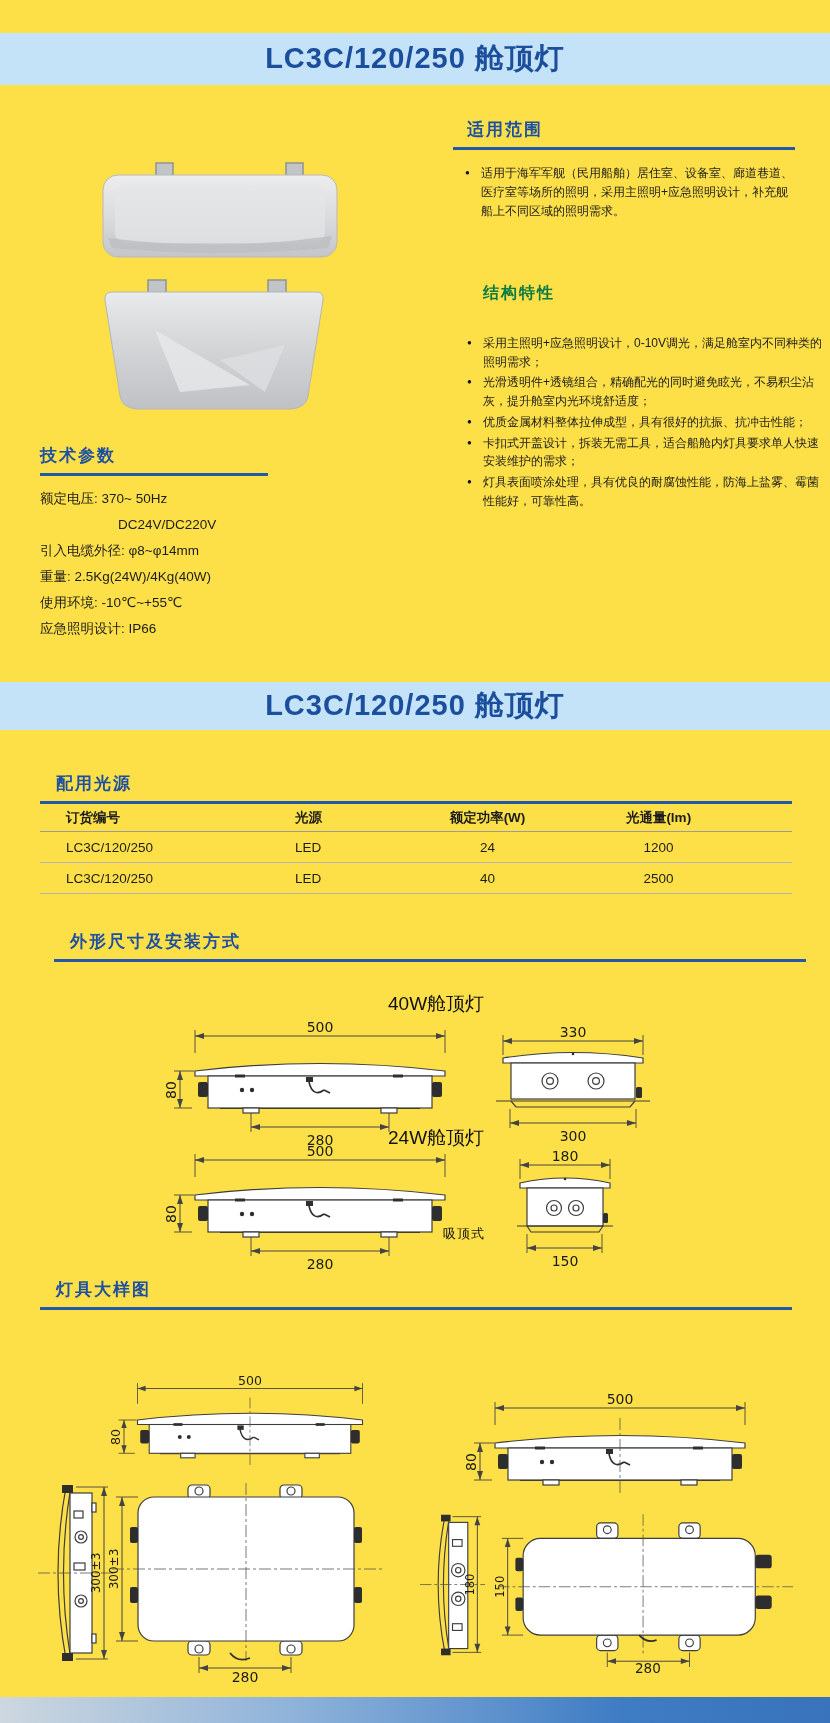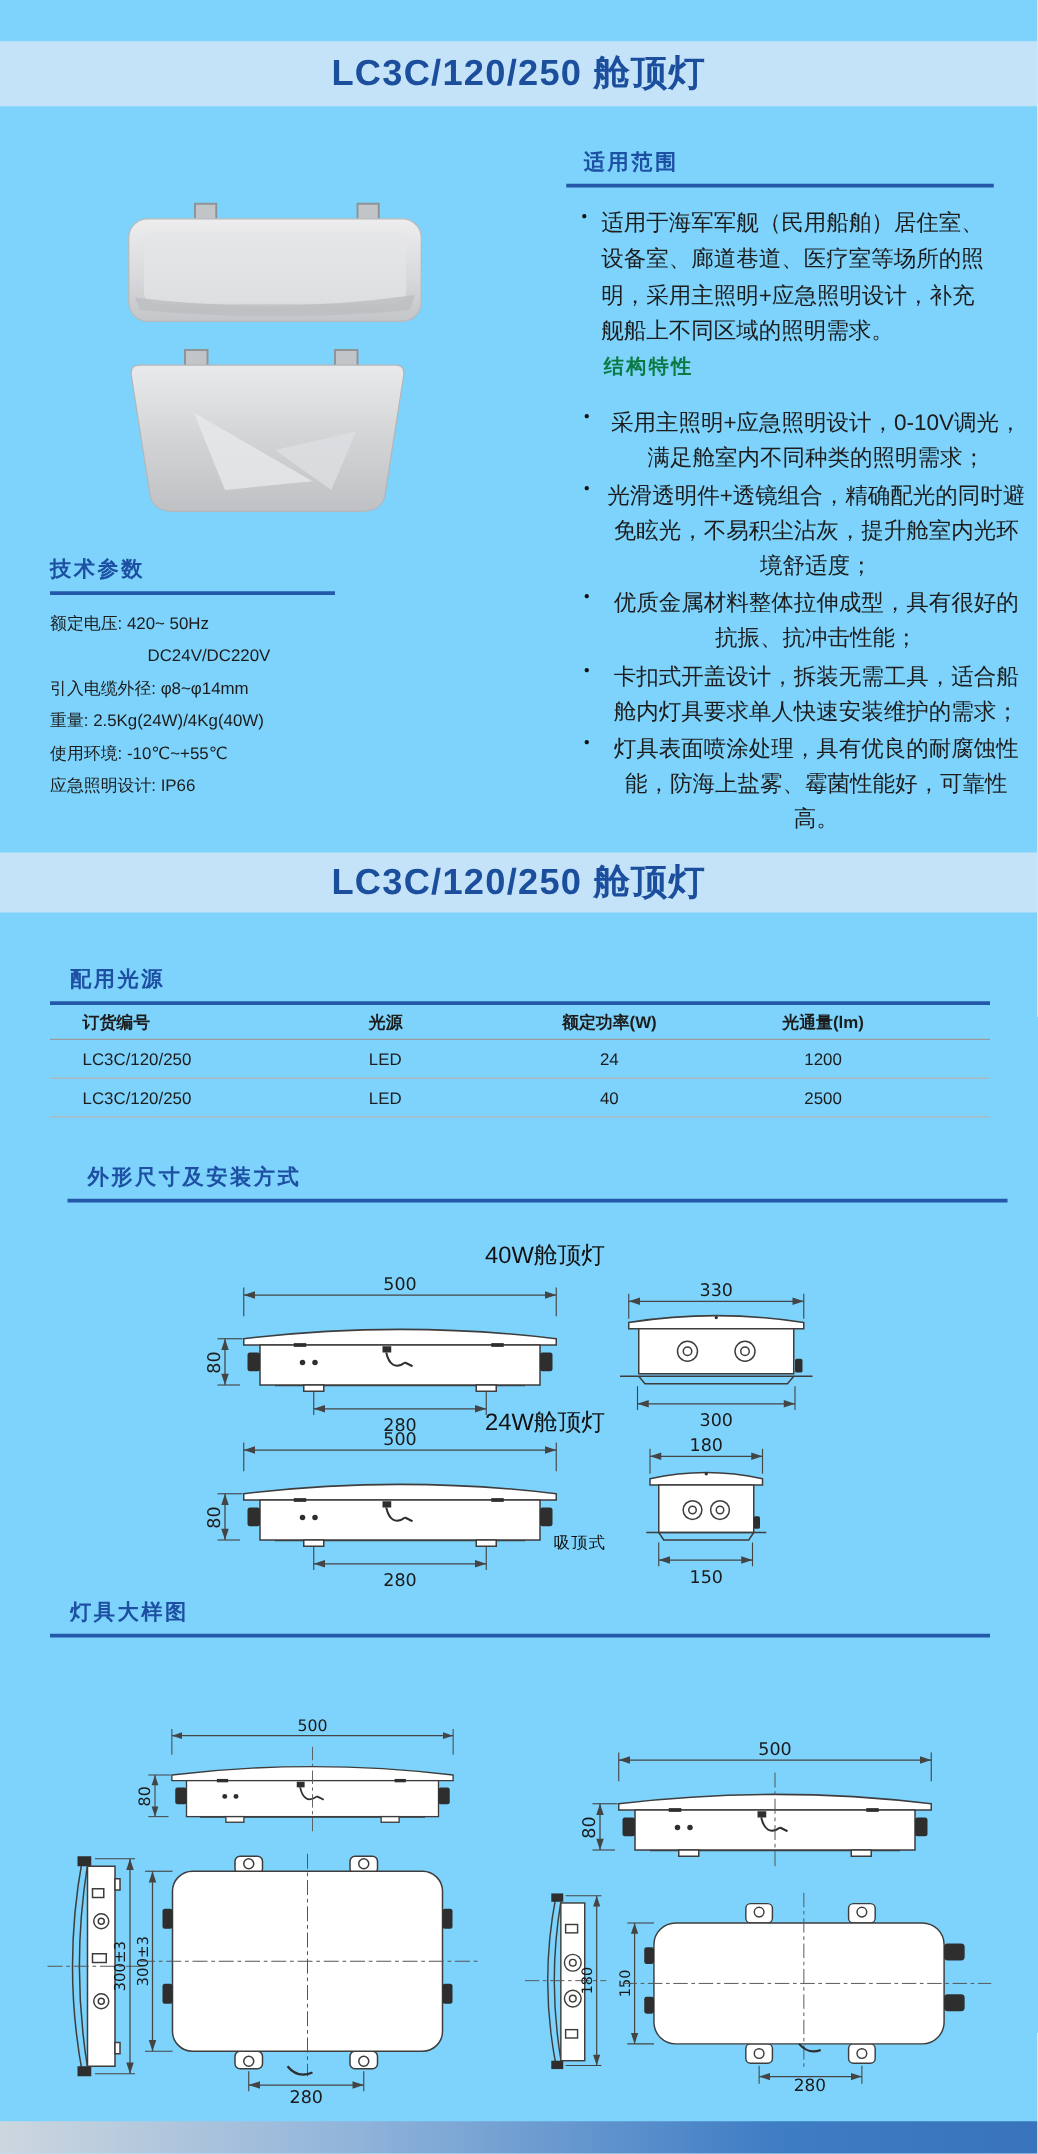--- a/index.html
+++ b/index.html
@@ -1,33 +1,33 @@
 <!DOCTYPE html>
 <html><head>
 <meta charset="utf-8">
 <style>
   html,body{margin:0;padding:0;background:#fff;}
-  .page{position:relative;width:830px;height:1723px;background:#7dd3fc;overflow:hidden;
+  .page{position:relative;width:830px;height:1723px;background:#fde047;overflow:hidden;
         font-family:"Liberation Sans","DejaVu Sans",sans-serif;color:#1c1c1c;}
   
   .banner{position:absolute;left:0;width:830px;background:#c5e3f8;display:flex;align-items:center;justify-content:center;}
   .b1{top:33px;height:52px;}
   .b2{top:682px;height:48px;}
   .banner span{font-size:29px;font-weight:bold;color:#1b4e9c;letter-spacing:1px;}
   
   .hd{font-size:17px;font-weight:bold;color:#1d50a2;letter-spacing:2px;}
   .rule{height:3px;background:#2458a8;margin-top:6px;}
   
   #app-sec{position:absolute;left:453px;top:118px;width:342px;}
   #app-sec .hd{padding-left:14px;}
   .blts{margin:14px 0 0 0;padding:0 0 0 28px;list-style:none;}
-  .blts li{position:relative;font-size:18px;line-height:1.6;margin-bottom:8px;}
+  .blts li{position:relative;font-size:12px;line-height:1.6;margin-bottom:8px;}
   .blts li::before{content:"●";position:absolute;left:-16px;top:3px;font-size:8px;color:#111;}
   #feat-head{position:absolute;left:483px;top:283px;font-size:16px;font-weight:bold;color:#0a7a42;letter-spacing:2px;}
-  #feat-list{position:absolute;left:455px;top:310px;width:340px;text-align:center;}
+  #feat-list{position:absolute;left:455px;top:320px;width:340px;}
   #feat-list li{margin-bottom:2px;line-height:1.56;}
   
   #tech-sec{position:absolute;left:40px;top:444px;width:300px;}
   #tech-sec .rule{width:228px;}
   .tech-lines{margin-top:10px;font-size:13.5px;line-height:26px;}
   .tech-lines .indent{padding-left:78px;}
   
   #src-sec{position:absolute;left:40px;top:772px;width:752px;}
   #src-sec .hd{padding-left:16px;}
   .tbl{width:752px;font-size:13.5px;}
@@ -137,21 +137,21 @@
     <li>光滑透明件+透镜组合，精确配光的同时避免眩光，不易积尘沾灰，提升舱室内光环境舒适度；</li>
     <li>优质金属材料整体拉伸成型，具有很好的抗振、抗冲击性能；</li>
     <li>卡扣式开盖设计，拆装无需工具，适合船舱内灯具要求单人快速安装维护的需求；</li>
     <li>灯具表面喷涂处理，具有优良的耐腐蚀性能，防海上盐雾、霉菌性能好，可靠性高。</li>
   </ul>
 
   <div id="tech-sec">
     <div class="hd">技术参数</div>
     <div class="rule"></div>
     <div class="tech-lines">
-      <div>额定电压: 420~  50Hz</div>
+      <div>额定电压: 370~  50Hz</div>
       <div class="indent">DC24V/DC220V</div>
       <div>引入电缆外径: φ8~φ14mm</div>
       <div>重量: 2.5Kg(24W)/4Kg(40W)</div>
       <div>使用环境: -10℃~+55℃</div>
       <div>应急照明设计: IP66</div>
     </div>
   </div>
 
   <div class="banner b2">
     <span>LC3C/120/250 舱顶灯</span>

